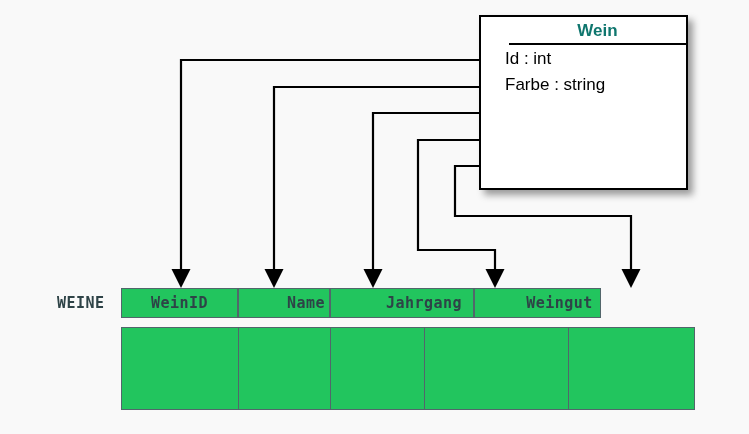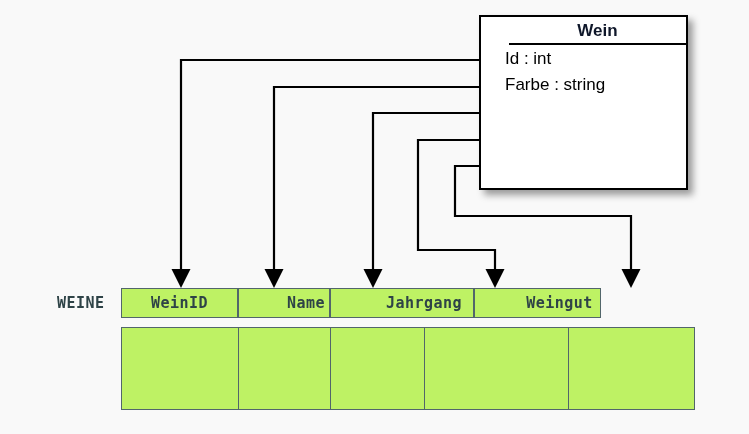--- a/index.html
+++ b/index.html
@@ -40,21 +40,21 @@
     box-sizing: border-box;
     box-shadow: 5px 5px 7px rgba(0,0,0,0.38);
     z-index: 5;
   }
   .uml-title {
     height: 28px;
     line-height: 28px;
     text-align: center;
     font-weight: bold;
     font-size: 17px;
-    color: #0f172a;
+    color: #0f766e;
     border-bottom: 2px solid #000;
     box-sizing: border-box;
     margin-left: 28px;
   }
   .uml-attrs {
     padding: 1px 0 0 8px;
     margin-left: 16px;
   }
   .uml-attr {
     font-size: 17px;
@@ -89,21 +89,21 @@
   .rel-body {
     position: absolute;
     left: 121px;
     top: 327px;
     height: 83px;
     display: flex;
   }
   .rel-cell {
     border: 1.5px solid #52666b;
     box-sizing: border-box;
-    background: #bef264;
+    background: #22c55e;
     display: flex;
     align-items: center;
     justify-content: center;
     font-family: "DejaVu Sans Mono", monospace;
     font-weight: bold;
     font-size: 15px;
     color: #2e4347;
     letter-spacing: 0.5px;
   }
   .rel-header .rel-cell + .rel-cell { border-left-width: 1.5px; padding-left: 44px; }

